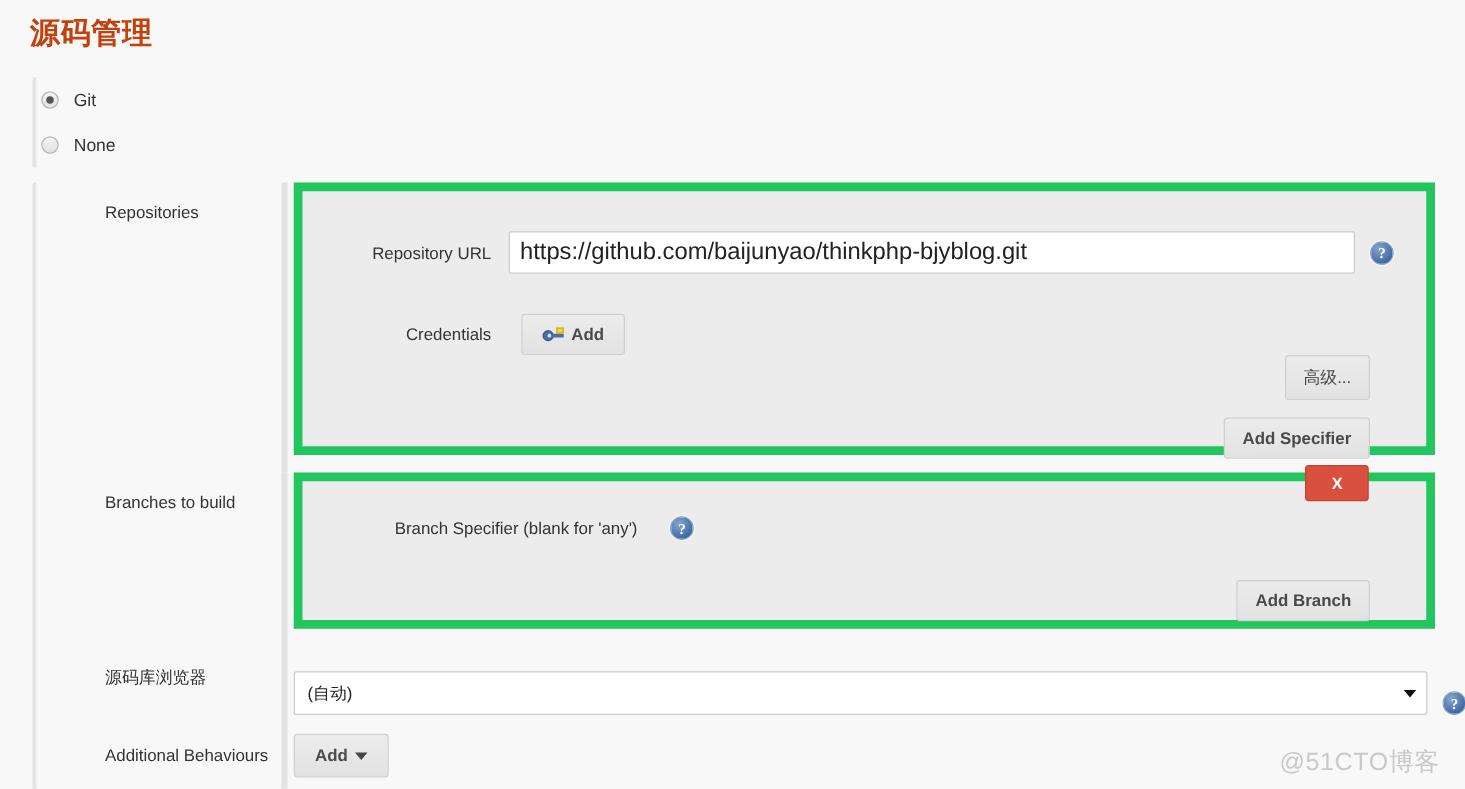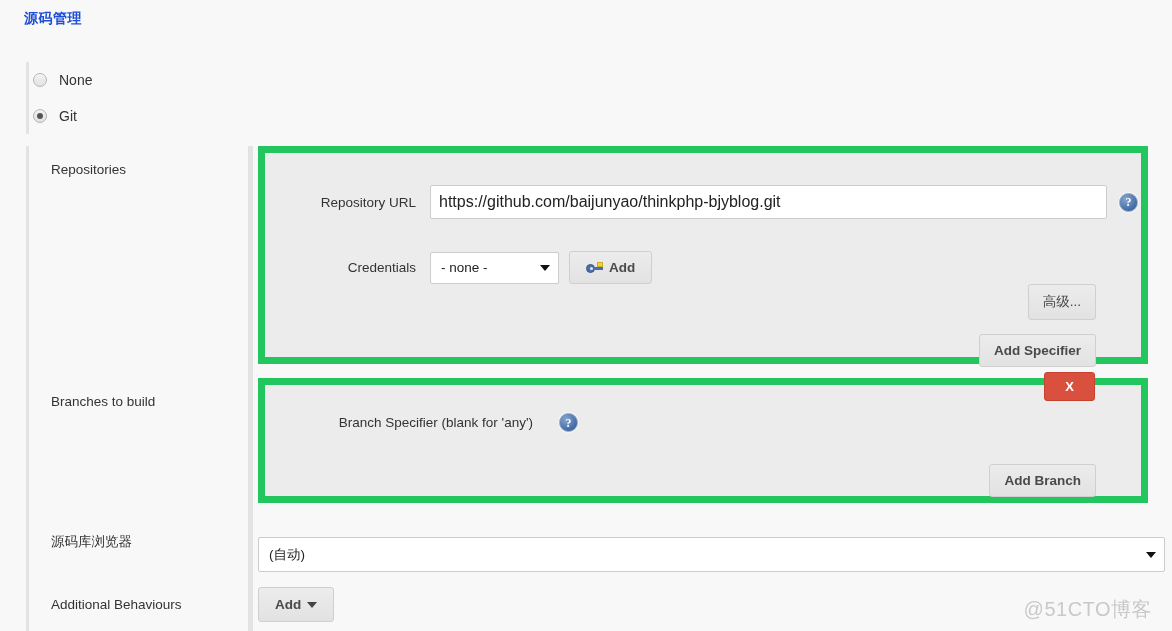--- a/index.html
+++ b/index.html
@@ -13,23 +13,23 @@
     font-size: 13px;
     color: #333;
     position: relative;
     overflow: hidden;
   }
 
   
   .page-title {
     position: absolute;
     left: 24px; top: 10px;
-    font-size: 14px;
+    font-size: 24px;
     font-weight: bold;
-    color: #1d4ed8;
+    color: #c2410c;
     letter-spacing: 0.5px;
   }
 
   
   .scm-radios {
     position: absolute;
     left: 26px; top: 62px;
     width: 300px;
     border-left: 3px solid #e3e3e3;
     padding-left: 0px;
@@ -70,25 +70,26 @@
     border-left: 3px solid #e3e3e3;
   }
 
   
   .config-row {
     display: flex;
     align-items: stretch;
     position: relative;
   }
   .row-label {
-    width: 219px;
+    width: 163px;
     flex: none;
     padding: 16px 0 0 22px;
     font-size: 13.5px;
     color: #333;
+    margin-left: 33px;
   }
   .row-label.mid {
     display: flex;
     align-items: center;
     padding-top: 0;
   }
   .row-divider {
     width: 5px;
     flex: none;
     background: #e3e3e3;
@@ -118,21 +119,21 @@
     color: #333;
     flex: none;
     padding-right: 14px;
   }
   .text-input {
     background: #fff;
     border: 1px solid #ccc;
     border-radius: 2px;
     height: 34px;
     font-family: "Liberation Sans", sans-serif;
-    font-size: 16px;
+    font-size: 19px;
     color: #222;
     padding: 0 8px;
     outline: none;
   }
 
   select.sel {
     -webkit-appearance: none;
     appearance: none;
     background: #fff;
     border: 1px solid #ccc;
@@ -263,51 +264,45 @@
   #repositories-panel { height: 218px; }
   #branches-panel { height: 125px; }
 </style>
 </head>
 <body>
 
 <div class="page-title">源码管理</div>
 
 <div class="scm-radios">
   <div class="radio-row">
+    <span class="radio checked"></span>
+    <span class="radio-label">Git</span>
+  </div>
+  <div class="radio-row">
     <span class="radio"></span>
     <span class="radio-label">None</span>
-  </div>
-  <div class="radio-row">
-    <span class="radio checked"></span>
-    <span class="radio-label">Git</span>
   </div>
 </div>
 
 <div class="section-body">
 
   <div class="config-row" style="height:232px;">
     <div class="row-label">Repositories</div>
     <div class="row-divider"></div>
     <div class="row-content">
       <div class="inner-panel" id="repositories-panel">
 
         <div class="field-row" style="padding-top:32px;">
           <div class="field-label" style="width:165px;">Repository URL</div>
           <input class="text-input" style="width: 677px;" value="https://github.com/baijunyao/thinkphp-bjyblog.git">
           <span class="help-icon" style="margin-left:12px;">?</span>
         </div>
 
         <div class="field-row" style="padding-top:32px;">
           <div class="field-label" style="width:165px;">Credentials</div>
-          <span class="sel-wrap">
-            <select class="sel" style="width:129px;">
-              <option>- none -</option>
-            </select>
-            <span class="sel-caret"></span>
-          </span>
           <button class="btn" style="margin-left:10px;padding:8px 16px;">
             <span class="key-icon">
               <span class="bow"></span>
                 <span class="shaft"></span>
                 <span class="tooth"></span>
             </span>
             <span>Add</span>
           </button>
         </div>
 

